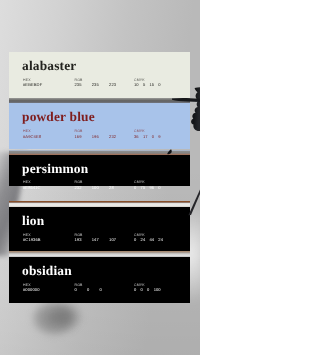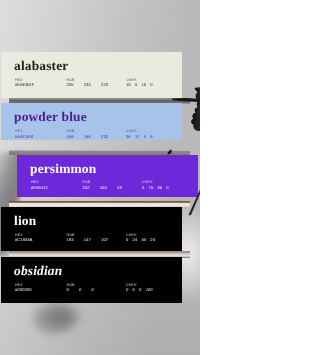--- a/index.html
+++ b/index.html
@@ -19,21 +19,21 @@
       filter:blur(5px);}
   .stack-shadow-l{position:absolute;left:-16px;top:152px;width:34px;height:104px;
       background:linear-gradient(104deg,rgba(60,60,64,0) 0%,rgba(72,72,78,0.50) 42%,rgba(70,70,76,0.62) 72%,rgba(70,70,76,0.30) 100%);
       filter:blur(2.5px);transform:skewX(-10deg);}
   .shadow-blob{position:absolute;left:29px;top:299px;width:50px;height:40px;
       background:radial-gradient(55% 55% at 50% 48%, rgba(86,86,86,0.58) 0%, rgba(104,104,104,0.42) 58%, rgba(130,130,130,0) 86%);
       filter:blur(3.2px);border-radius:46% 54% 58% 42%/40% 46% 54% 60%;}
   .shadow-blob2{position:absolute;left:50px;top:302px;width:36px;height:32px;
       background:radial-gradient(55% 55% at 45% 45%, rgba(90,90,90,0.46) 0%, rgba(112,112,112,0.28) 60%, rgba(140,140,140,0) 88%);
       filter:blur(3px);}
-  .card{position:absolute;left:1px;width:180.6px;box-sizing:border-box;padding:9px;}
+  .card{position:absolute;left:9px;width:180.6px;box-sizing:border-box;padding:9px;}
   .gap{position:absolute;left:9px;width:180.6px;}
   .cname{position:absolute;left:13px;font-family:"Liberation Serif",serif;
          font-weight:700;font-size:13.4px;line-height:13px;
          letter-spacing:0.18px;white-space:nowrap;}
   .lbl{position:absolute;font-size:3.5px;letter-spacing:0.18px;line-height:4px;
        opacity:0.78;white-space:nowrap;}
   .val{position:absolute;font-size:4.1px;letter-spacing:0.08px;line-height:4px;
        white-space:nowrap;}
   .nums{position:absolute;display:flex;line-height:4px;}
   .nums.rgb{gap:10.2px;}
@@ -68,39 +68,39 @@
           <span>223</span>
         </div>
         <span class="lbl" style="left:125px;top:25.60px">CMYK</span>
         <div class="nums cmyk" style="left:125px;top:31.20px">
           <span>10</span>
           <span>5</span>
           <span>15</span>
           <span>0</span>
         </div>
       </div>
-      <div class="card" style="background: rgb(168, 195, 234); color: #4c1d95; top: 103.4px; height: 37px;">
+      <div class="card" style="background: rgb(168, 195, 234); color: #7f1d1d; top: 103.4px; height: 46px;">
         <div class="cname" style="top:7.00px">powder blue</div>
         <span class="lbl" style="left:14px;top:25.60px">HEX</span>
         <span class="val" style="left:14px;top:31.20px">#A9C4E8</span>
         <span class="lbl" style="left:65.5px;top:25.60px">RGB</span>
         <div class="nums rgb" style="left:65.5px;top:31.20px">
           <span>169</span>
           <span>196</span>
           <span>232</span>
         </div>
         <span class="lbl" style="left:125px;top:25.60px">CMYK</span>
         <div class="nums cmyk" style="left:125px;top:31.20px">
           <span>36</span>
           <span>17</span>
           <span>0</span>
           <span>9</span>
         </div>
       </div>
-      <div class="card" style="background: #6d28d9; color: rgb(255, 255, 255); top: 154.6px; height: 42px; margin-left: 16px;">
+      <div class="card" style="background: #000000; color: rgb(255, 255, 255); top: 154.6px; height: 31px;">
         <div class="cname" style="top:7.00px">persimmon</div>
         <span class="lbl" style="left:14px;top:25.60px">HEX</span>
         <span class="val" style="left:14px;top:31.20px">#E8641C</span>
         <span class="lbl" style="left:65.5px;top:25.60px">RGB</span>
         <div class="nums rgb" style="left:65.5px;top:31.20px">
           <span>232</span>
           <span>100</span>
           <span>28</span>
         </div>
         <span class="lbl" style="left:125px;top:25.60px">CMYK</span>
@@ -122,21 +122,21 @@
           <span>107</span>
         </div>
         <span class="lbl" style="left:125px;top:25.60px">CMYK</span>
         <div class="nums cmyk" style="left:125px;top:31.20px">
           <span>0</span>
           <span>24</span>
           <span>44</span>
           <span>24</span>
         </div>
       </div>
-      <div class="card" style="background: rgb(0, 0, 0); color: rgb(255, 255, 255); top: 257px; height: 46.2px; font-style: italic;">
+      <div class="card" style="background: rgb(0, 0, 0); color: rgb(255, 255, 255); top: 257px; height: 46.2px;">
         <div class="cname" style="top:7.00px">obsidian</div>
         <span class="lbl" style="left:14px;top:25.60px">HEX</span>
         <span class="val" style="left:14px;top:31.20px">#000000</span>
         <span class="lbl" style="left:65.5px;top:25.60px">RGB</span>
         <div class="nums rgb" style="left:65.5px;top:31.20px">
           <span>0</span>
           <span>0</span>
           <span>0</span>
         </div>
         <span class="lbl" style="left:125px;top:25.60px">CMYK</span>

